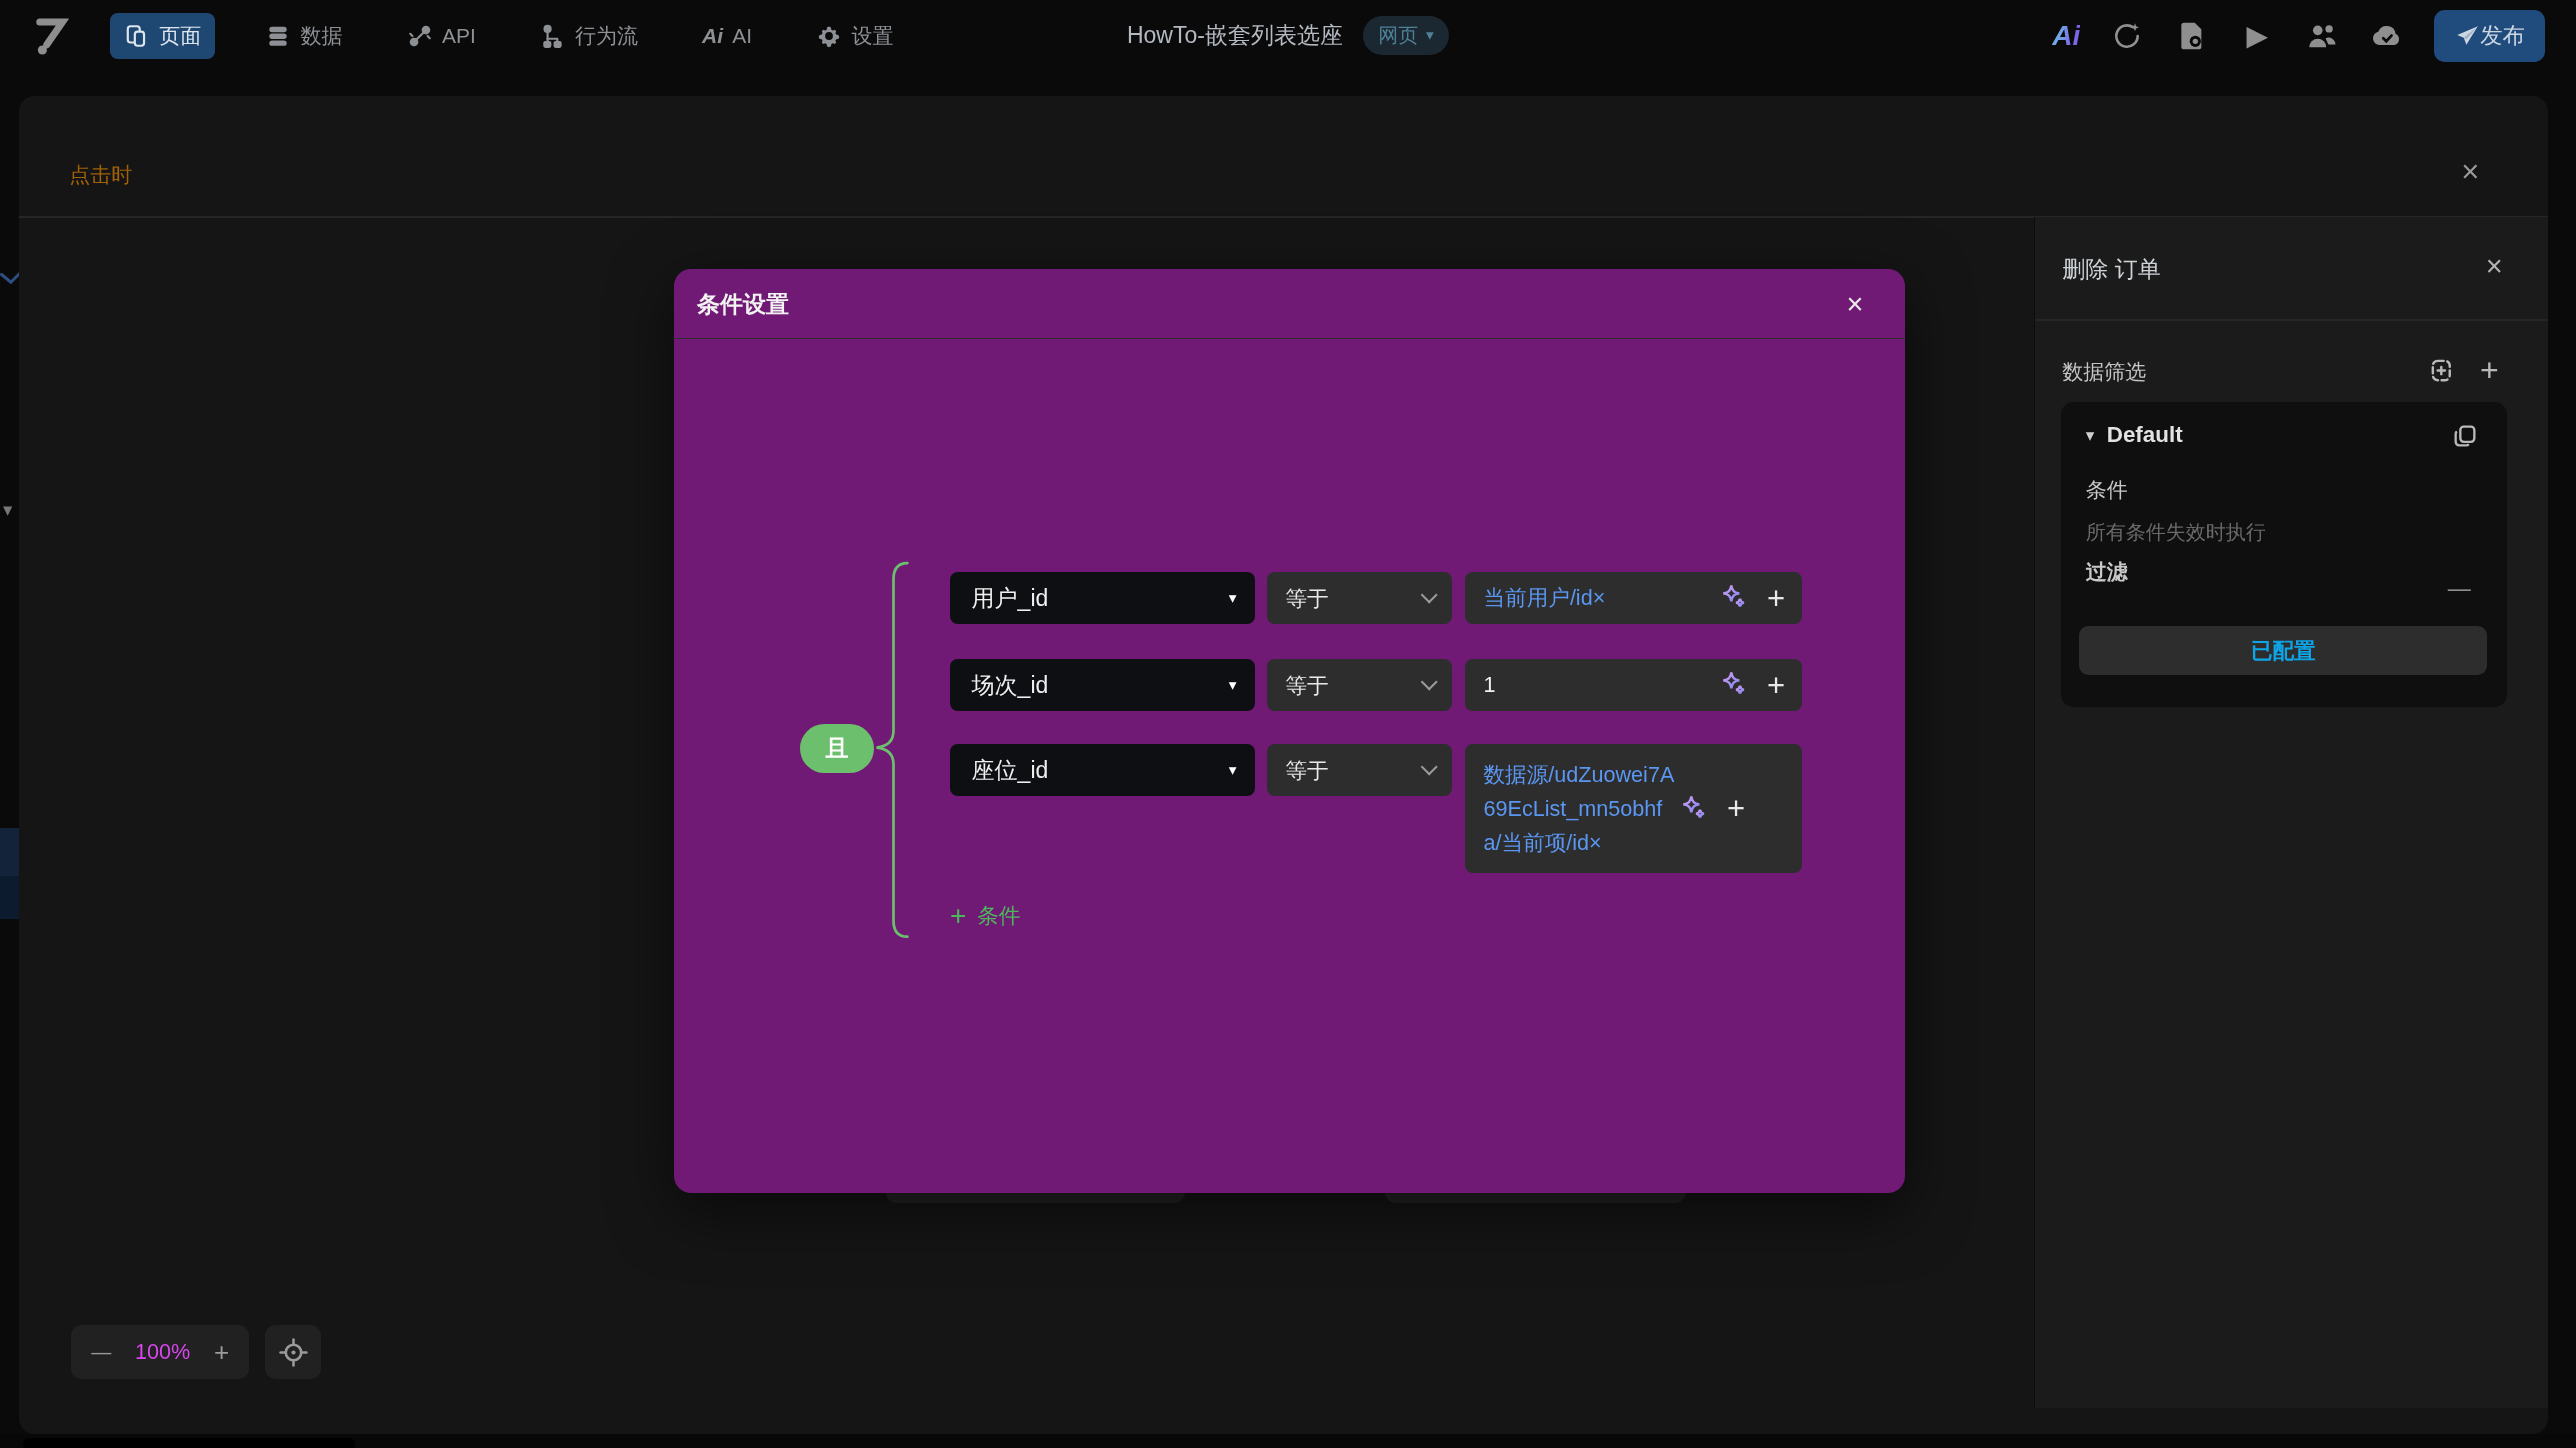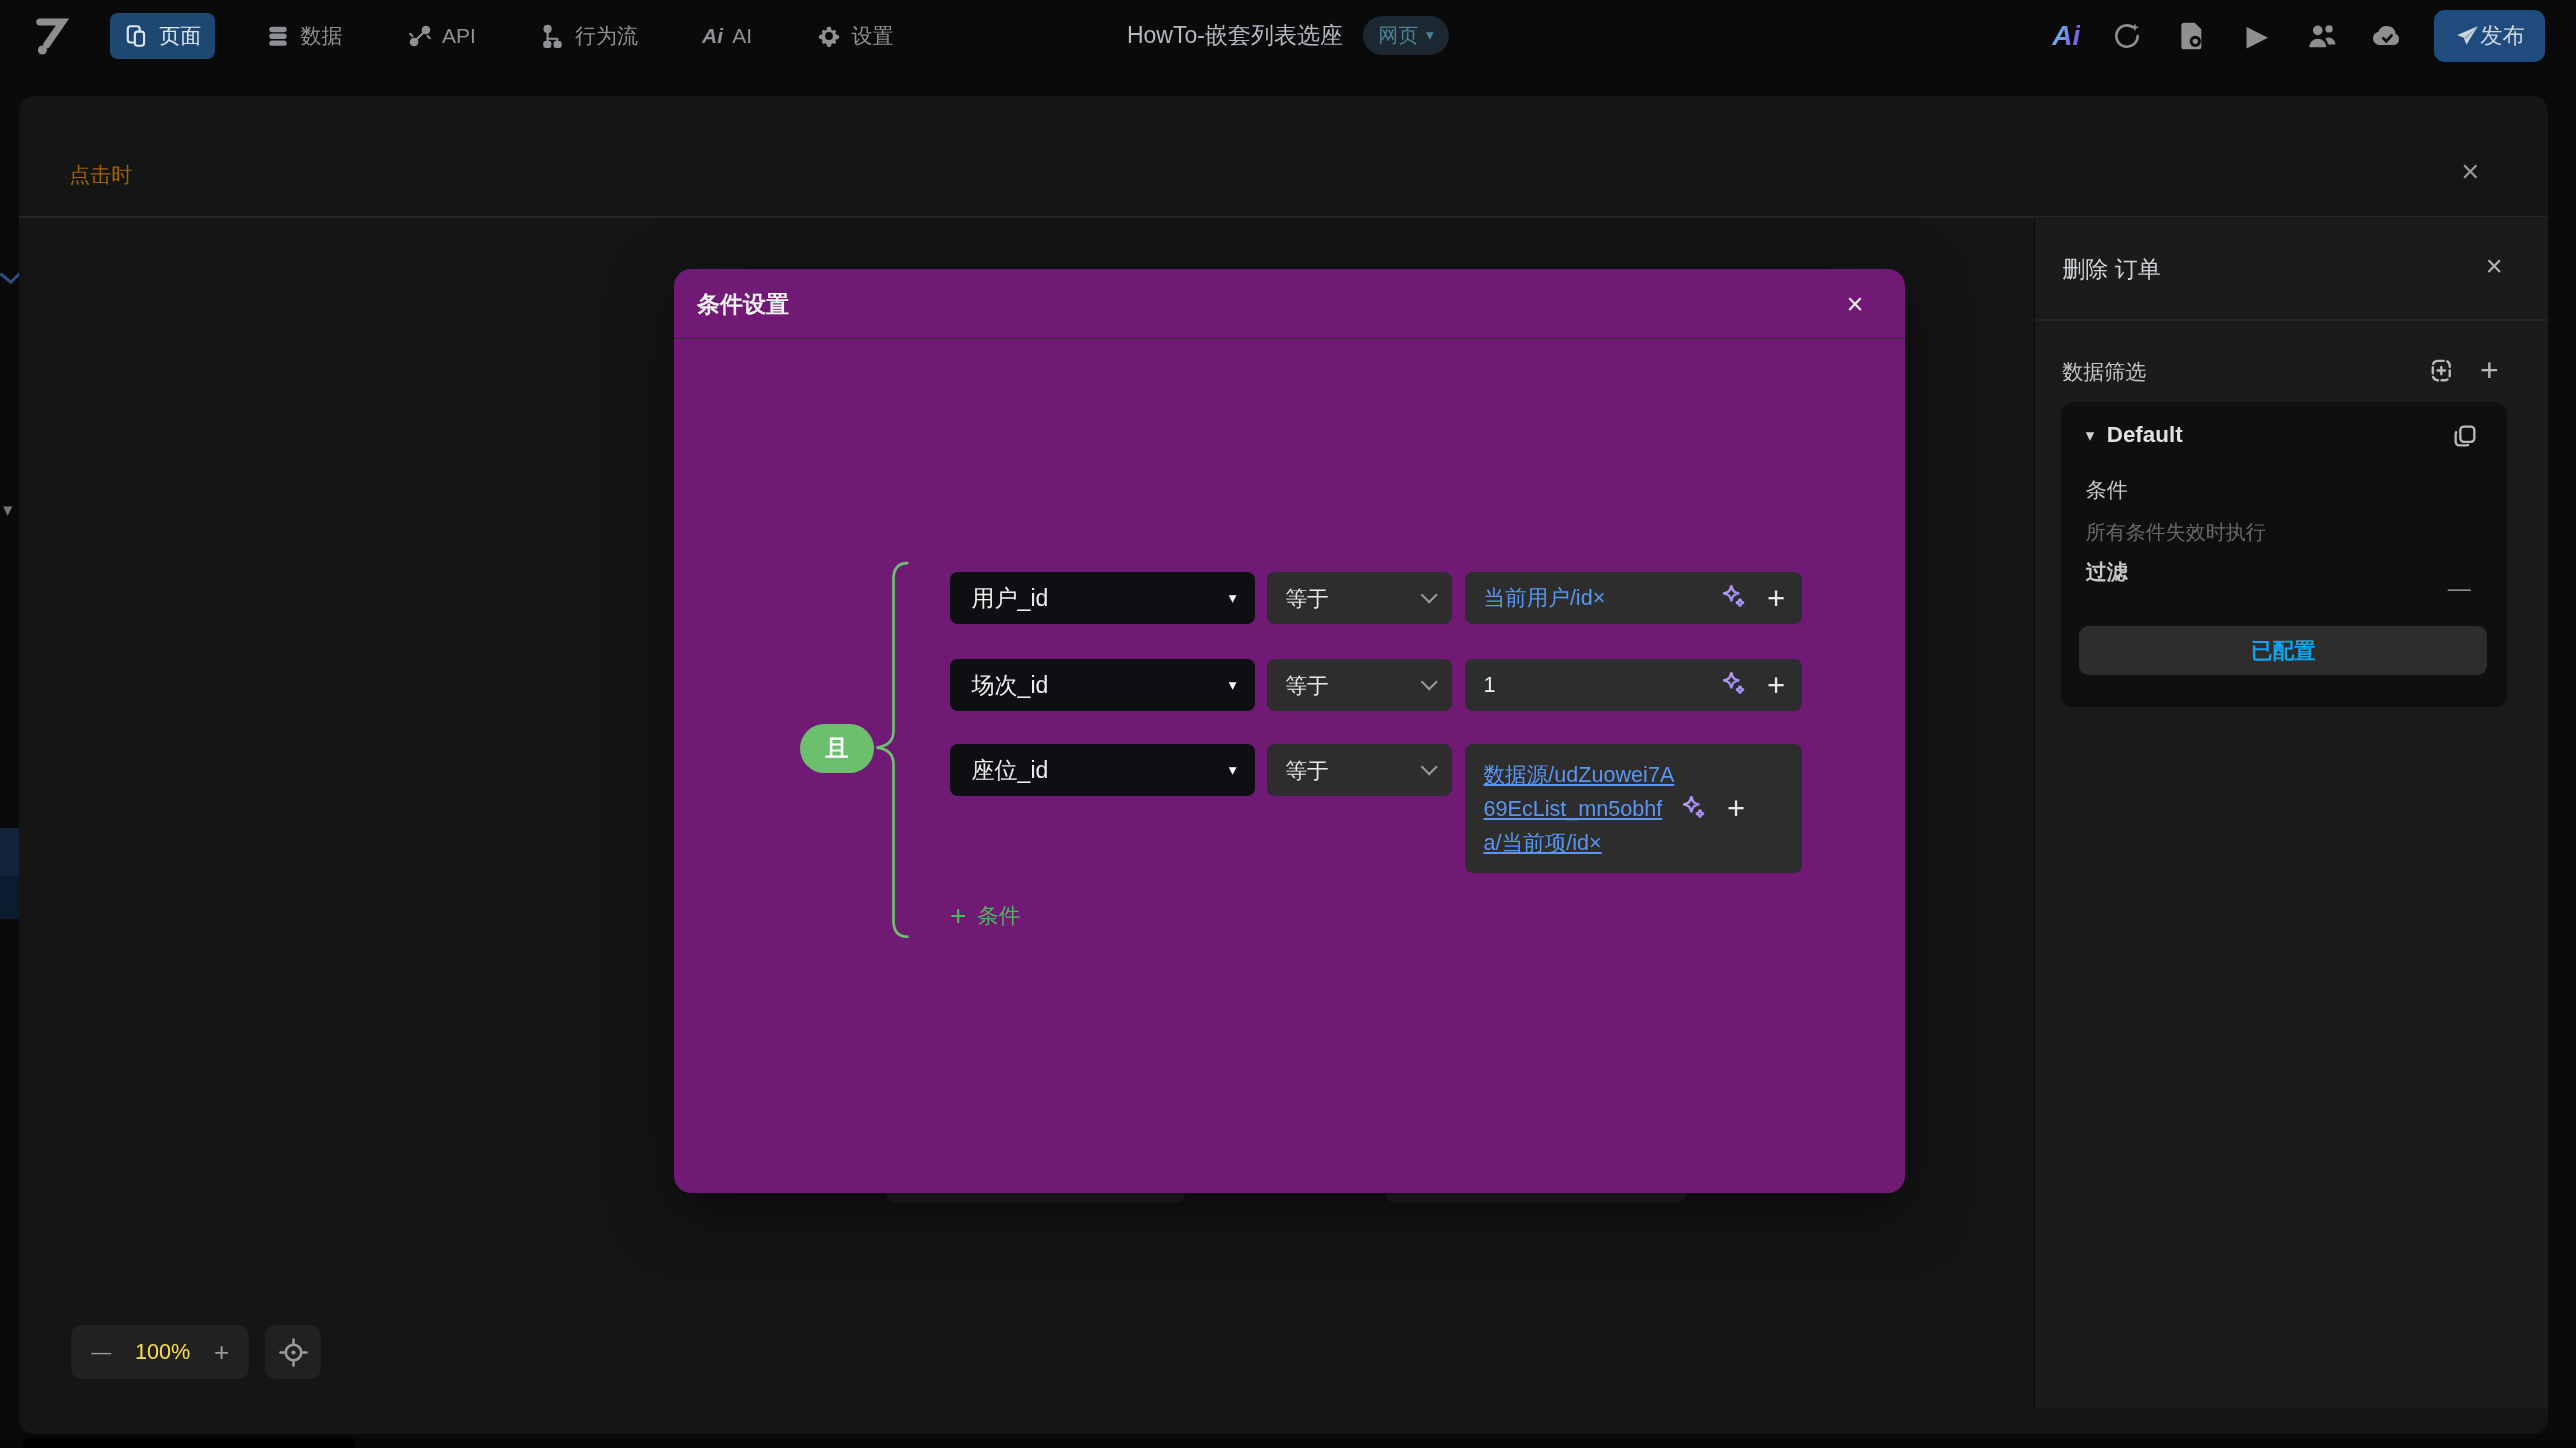--- a/index.html
+++ b/index.html
@@ -32,21 +32,21 @@
   .overlay { position:absolute; left:19.3px; top:96px; width:2529px; height:1338px;
              background:#151515; border-radius:15.4px; }
   .overlay-title { position:absolute; left:50px; top:65px; color:#a16207; font-size:21px; }
   .overlay-close { position:absolute; left:2434px; top:59px; width:34px; height:34px; display:flex; align-items:center; justify-content:center; color:#9a9a9a; font-size:31px; }
   .overlay-divider { position:absolute; left:0; top:120px; width:2529px; height:1.5px; background:#262626; }
 
   .bg-btn { position:absolute; top:1070px; height:37px; background:#242424; border-radius:10.8px; }
 
   
   .zoom-pill { position:absolute; left:52px; top:1229px; width:178px; height:54px; background:#212121; border-radius:10.8px; display:flex; align-items:center; justify-content:space-between; padding:0 20px; color:#9a9a9a; }
-  .zoom-pill .zv { font-size:21.6px; color:#fde047; }
+  .zoom-pill .zv { font-size:21.6px; color:#d946ef; }
   .zoom-pill .zbtn { font-size:26px; font-weight:300; }
   .locate-btn { position:absolute; left:246px; top:1229px; width:56px; height:54px; background:#212121; border-radius:10.8px; display:flex; align-items:center; justify-content:center; color:#9a9a9a; }
 
   
   .inspector { position:absolute; left:2015px; top:121px; width:514px; height:1191px; background:#1b1b1b; border-left:1.5px solid #0c0c0c; }
   .insp-title { position:absolute; left:27px; top:37px; color:#ced3d8; font-size:23px; }
   .insp-close { position:absolute; right:37px; top:32px; width:34px; height:34px; display:flex; align-items:center; justify-content:center; color:#b2b2b2; font-size:29px; }
   .insp-divider { position:absolute; left:0; top:102px; width:100%; height:1.5px; background:#262626; }
   .section-label { position:absolute; left:27px; top:141px; color:#c5c5c5; font-size:21px; }
   .sec-icon { position:absolute; top:136px; width:34px; height:34px; display:flex; align-items:center; justify-content:center; color:#b9b9b9; }
@@ -348,21 +348,21 @@
     <div class="cond-row" style="top:475px;">
       <div class="field-select">
         <span class="sel-text">座位_id</span>
         <span class="tri">▾</span>
       </div>
       <div class="op-select">
         <span class="sel-text">等于</span>
         <span class="chev"></span>
       </div>
       <div class="value-field tall">
-        <span class="vf-text binding" style="max-width:213px;text-decoration:underline;">数据源/udZuowei7A69EcList_mn5obhfa/当前项/id×</span>
+        <span class="vf-text binding" style="max-width:213px;">数据源/udZuowei7A69EcList_mn5obhfa/当前项/id×</span>
         <span class="vf-icons">
           <span>
             <svg width="32" height="32" viewBox="0 0 24 24" fill="none" stroke-width="1.8">
               <path d="M10 2.5 C10.6 6.5 12 7.9 16 8.5 C12 9.1 10.6 10.5 10 14.5 C9.4 10.5 8 9.1 4 8.5 C8 7.9 9.4 6.5 10 2.5 Z" stroke="url(#g1)"></path>
               <path d="M16.5 12.5 C16.8 14.5 17.5 15.2 19.5 15.5 C17.5 15.8 16.8 16.5 16.5 18.5 C16.2 16.5 15.5 15.8 13.5 15.5 C15.5 15.2 16.2 14.5 16.5 12.5 Z" stroke="url(#g1)"></path>
             </svg>
           </span>
           <span class="plus-glyph">+</span>
         </span>
       </div>

